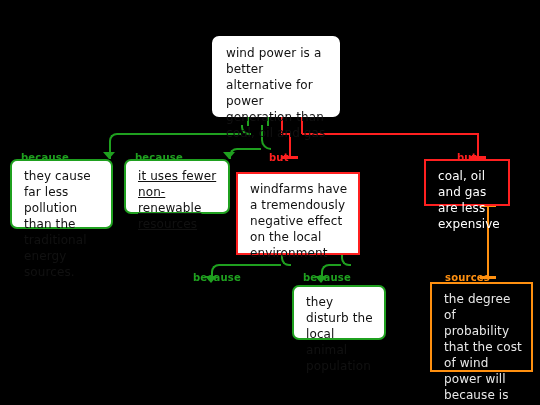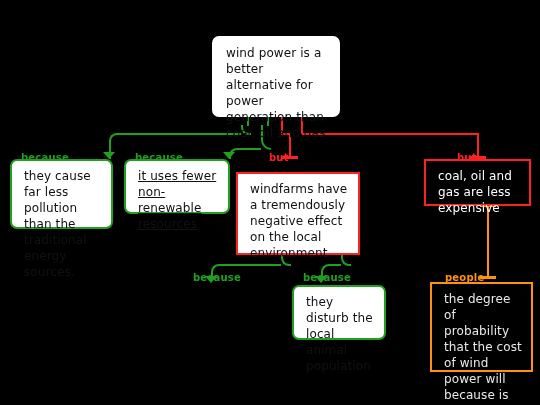--- a/index.html
+++ b/index.html
@@ -152,39 +152,39 @@
   <div class="elbow g" style="left:321px; top:264px; width:8px; height:8px; border-width:2px 0 0 2px; border-top-left-radius:8px;"></div>
   <div class="seg h g-bg" style="left:329px; top:264px; width:12px;"></div>
   <div class="elbow g" style="left:341px; top:248px; width:8px; height:16px; border-width:0 0 2px 2px; border-bottom-left-radius:8px;"></div>
   <div class="seg v g-bg" style="left:347px; top:240px; height:9px;"></div>
   <div class="arrow-tri" style="left:315px; top:276px;"></div>
   <div class="link-label g" style="left:303px; top:273px;">because</div>
 
   <div class="seg v o-bg" style="left:487px; top:206px; height:72px;"></div>
   <div class="arrow-bar o" style="left:480px; top:204px; width:16px;"></div>
   <div class="arrow-bar o" style="left:480px; top:276px; width:16px;"></div>
-  <div class="link-label o" style="left:445px; top:273px;">people</div>
+  <div class="link-label o" style="left:445px; top:273px;">sources</div>
 
   <div class="node root" style="left:212px; top:36px; width:128px; height:81px;">
     <span>wind power is a better alternative for power generation than coal, oil and gas</span>
   </div>
 
   <div class="node pro" style="left:10px; top:159px; width:103px; height:70px;">
     <span>they cause far less pollution than the traditional energy sources.</span>
   </div>
 
   <div class="node pro" style="left:124px; top:159px; width:106px; height:55px;text-decoration:underline;">
     <span>it uses fewer non-renewable resources</span>
   </div>
 
   <div class="node con" style="left:236px; top:172px; width:124px; height:83px;">
     <span>windfarms have a tremendously negative effect on the local environment</span>
   </div>
 
-  <div class="node con-open" style="left:424px; top:159px; width:107px; height:47px;">
+  <div class="node con-open" style="left:424px; top:159px; width:86px; height:47px;">
     <span>coal, oil and gas are less expensive</span>
   </div>
 
 
   <div class="node pro" style="left:292px; top:285px; width:94px; height:55px;">
     <span>they disturb the local animal population</span>
   </div>
 
   <div class="node qualifier" style="left:430px; top:282px; width:103px; height:90px;">
     <span>the degree of probability that the cost of wind power will because is quite high</span>

